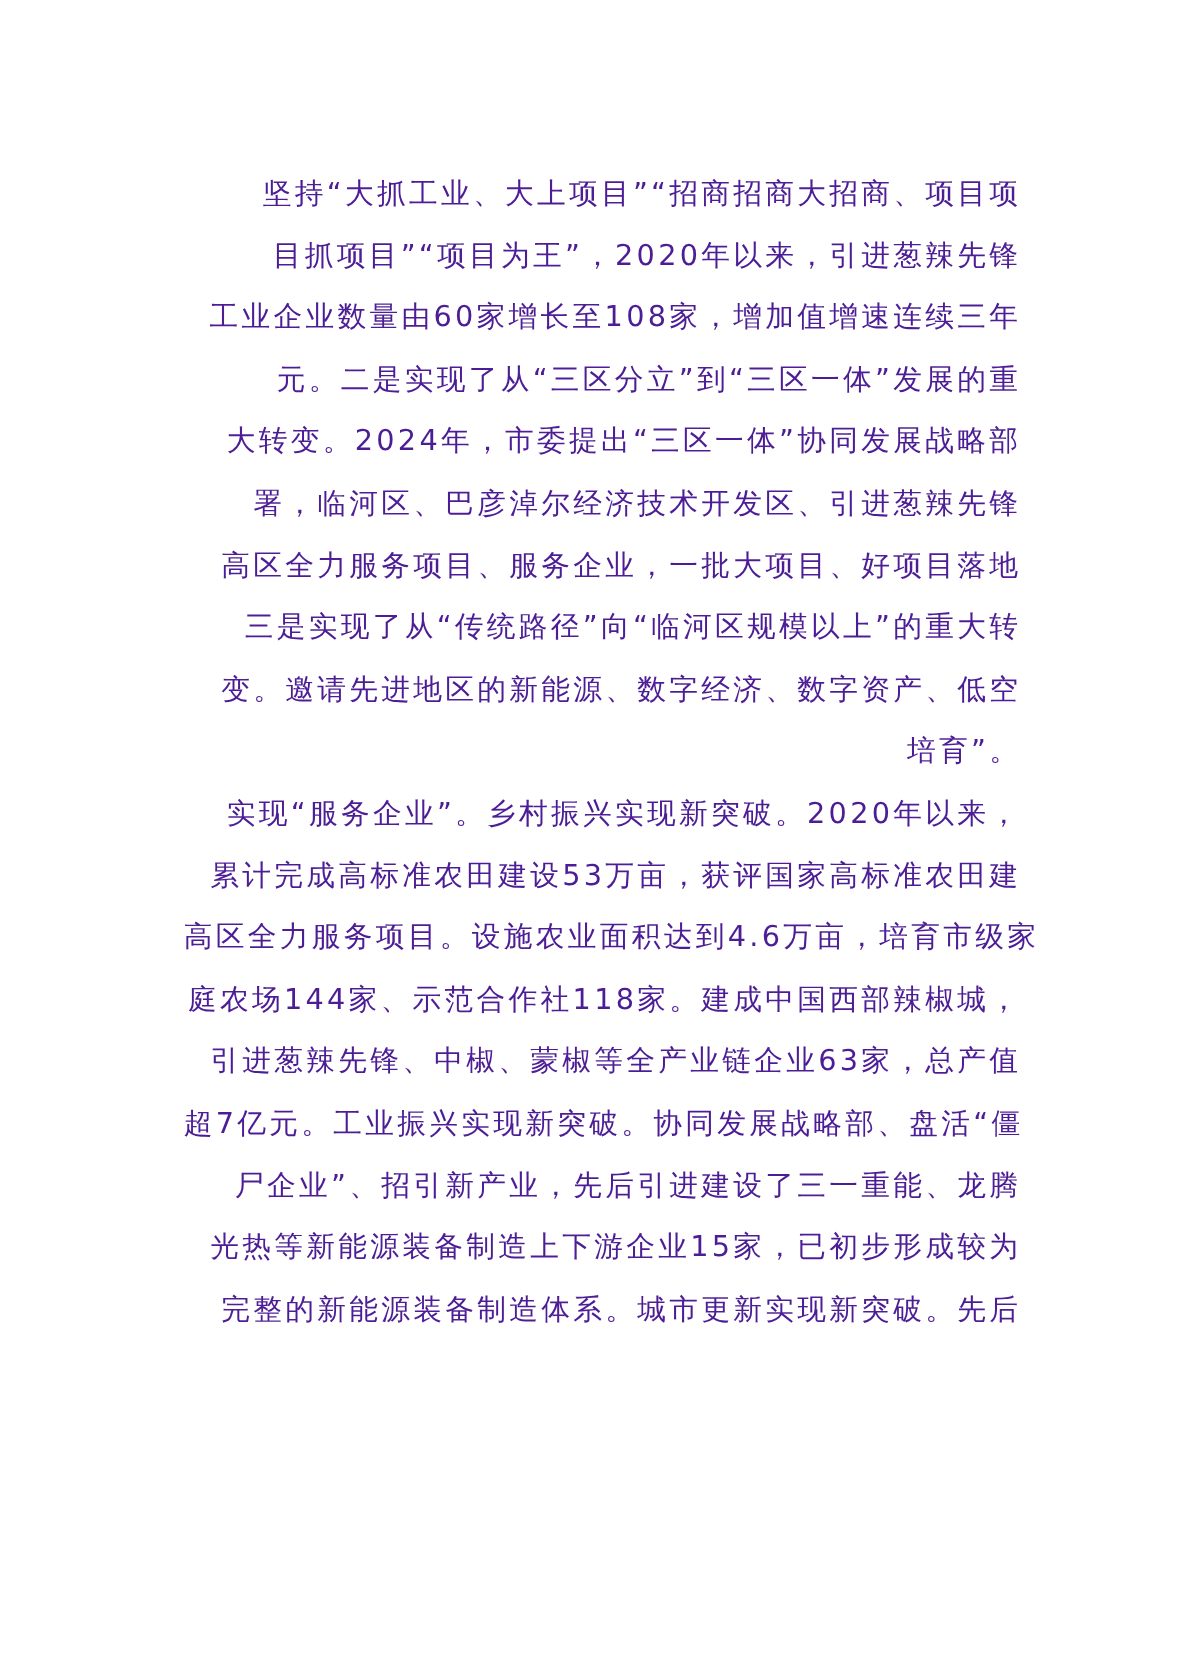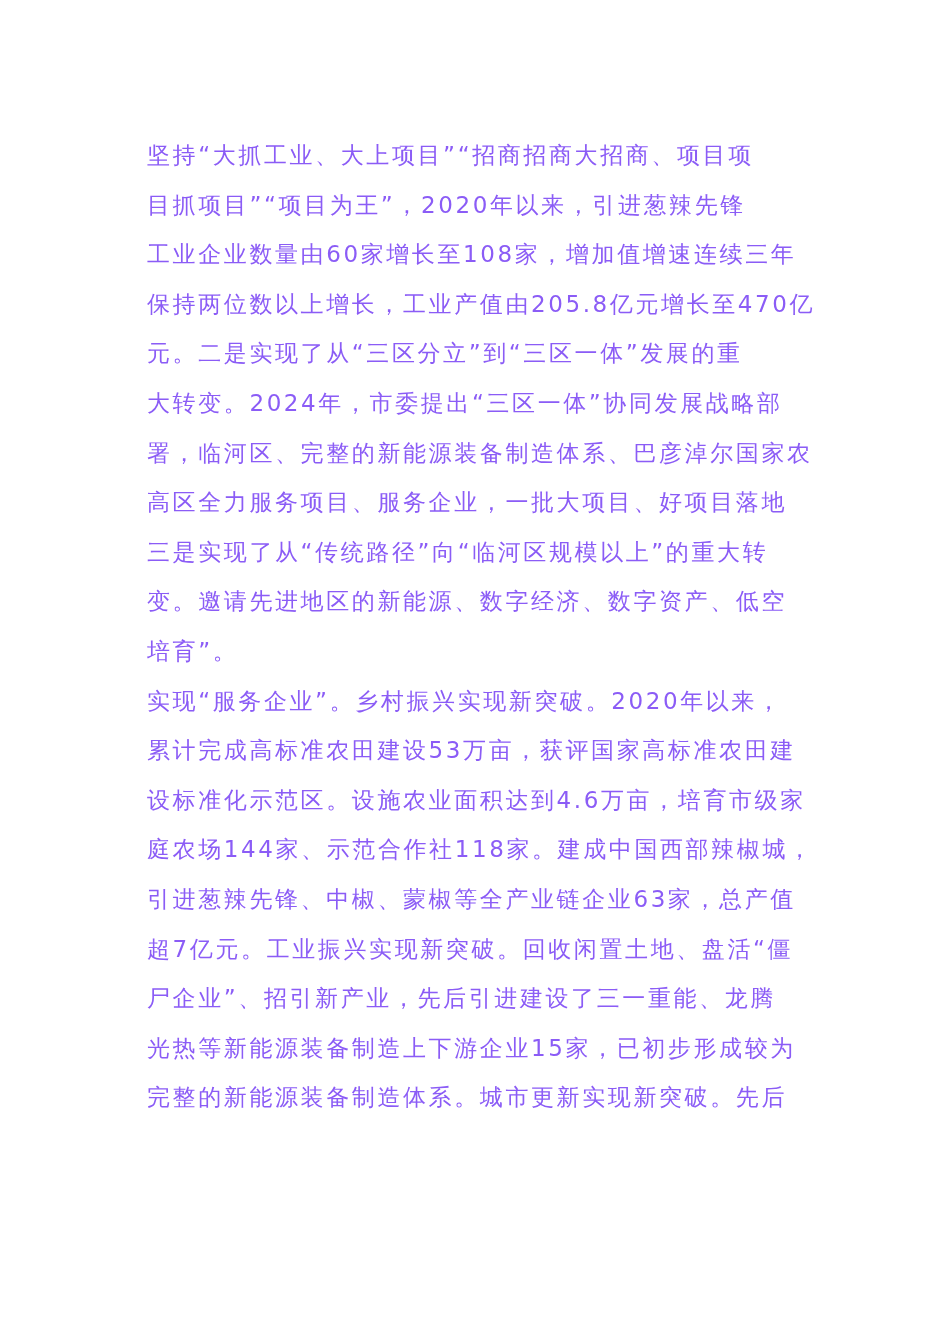--- a/index.html
+++ b/index.html
@@ -28,46 +28,46 @@
       left: 147px;
       top: 131px;
       width: 670px;
     }
     .line {
       height: 49.6px;
       line-height: 49.6px;
       font-size: 23px;
       letter-spacing: 2.6px;
       white-space: nowrap;
-      color: #8b5cf6;
+      color: #4c1d95;
+      text-align: right;
     }
   </style>
 </head>
 <body>
 
 <div class="page">
   <div class="body-text">
     <div>
       <div class="line">坚持“大抓工业、大上项目”“招商招商大招商、项目项</div>
       <div class="line">目抓项目”“项目为王”，2020年以来，引进葱辣先锋</div>
       <div class="line">工业企业数量由60家增长至108家，增加值增速连续三年</div>
-      <div class="line">保持两位数以上增长，工业产值由205.8亿元增长至470亿</div>
       <div class="line">元。二是实现了从“三区分立”到“三区一体”发展的重</div>
       <div class="line">大转变。2024年，市委提出“三区一体”协同发展战略部</div>
-      <div class="line">署，临河区、完整的新能源装备制造体系、巴彦淖尔国家农</div>
+      <div class="line">署，临河区、巴彦淖尔经济技术开发区、引进葱辣先锋</div>
       <div class="line">高区全力服务项目、服务企业，一批大项目、好项目落地</div>
       <div class="line">三是实现了从“传统路径”向“临河区规模以上”的重大转</div>
       <div class="line">变。邀请先进地区的新能源、数字经济、数字资产、低空</div>
       <div class="line">培育”。</div>
     </div>
     <div>
       <div class="line">实现“服务企业”。乡村振兴实现新突破。2020年以来，</div>
       <div class="line">累计完成高标准农田建设53万亩，获评国家高标准农田建</div>
-      <div class="line">设标准化示范区。设施农业面积达到4.6万亩，培育市级家</div>
+      <div class="line">高区全力服务项目。设施农业面积达到4.6万亩，培育市级家</div>
       <div class="line">庭农场144家、示范合作社118家。建成中国西部辣椒城，</div>
       <div class="line">引进葱辣先锋、中椒、蒙椒等全产业链企业63家，总产值</div>
-      <div class="line">超7亿元。工业振兴实现新突破。回收闲置土地、盘活“僵</div>
+      <div class="line">超7亿元。工业振兴实现新突破。协同发展战略部、盘活“僵</div>
       <div class="line">尸企业”、招引新产业，先后引进建设了三一重能、龙腾</div>
       <div class="line">光热等新能源装备制造上下游企业15家，已初步形成较为</div>
       <div class="line">完整的新能源装备制造体系。城市更新实现新突破。先后</div>
     </div>
   </div>
 </div>
 
 </body></html>

